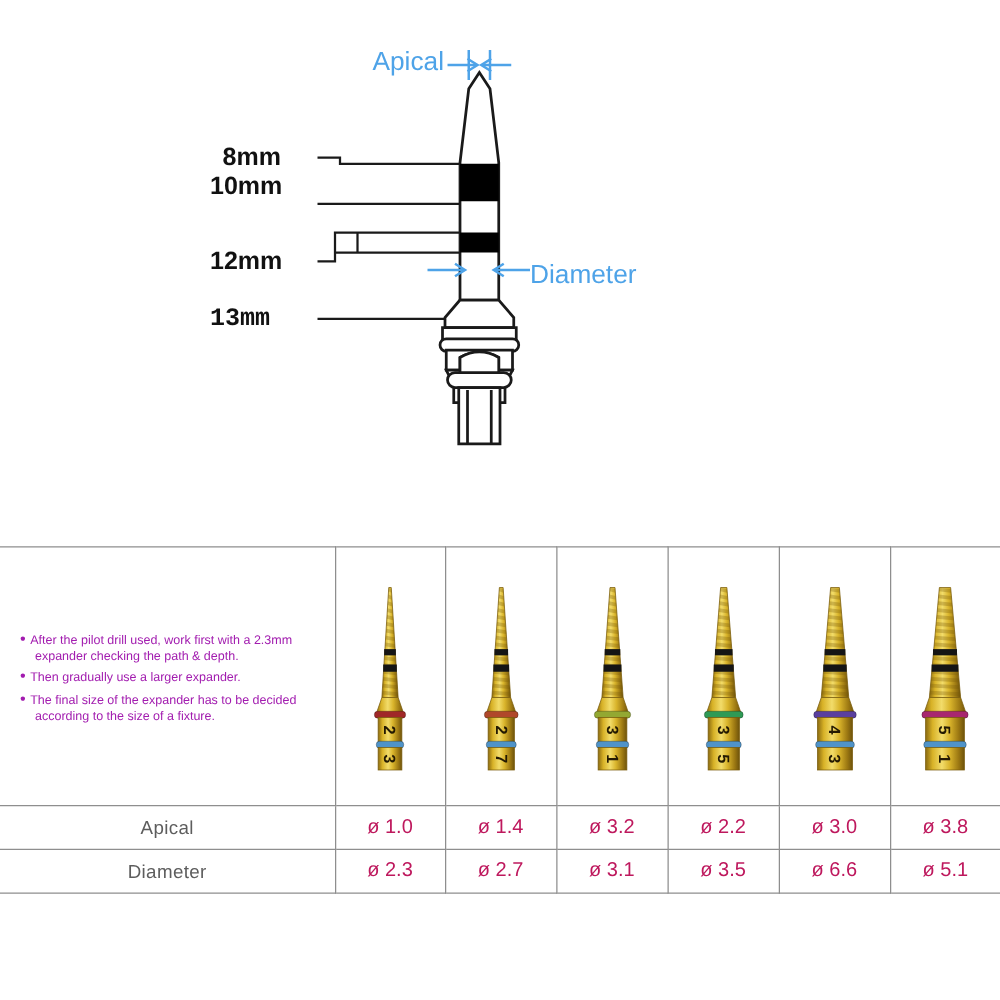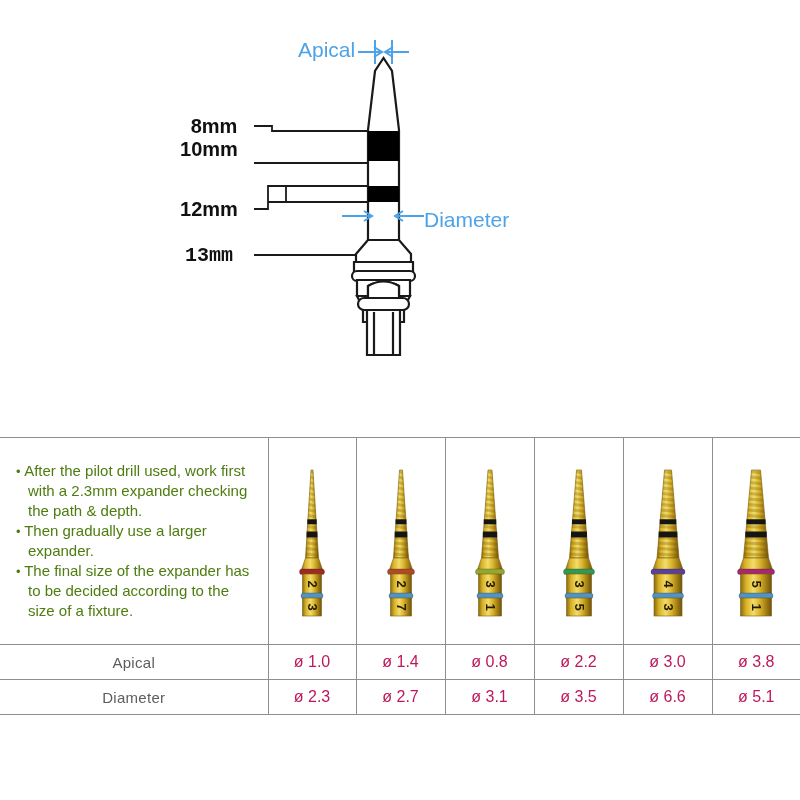--- a/index.html
+++ b/index.html
@@ -36,21 +36,21 @@
     font-family: "Liberation Sans", sans-serif;
     white-space: nowrap;
   }
   .depth-label {
     position: absolute;
     color: #111111;
     font-size: 20px;
     font-weight: bold;
     font-family: "Liberation Sans", sans-serif;
     white-space: nowrap;
-    text-align: center;
+    text-align: left;
   }
   #label-apical { left: 298px; top: 38px; }
   #label-diameter { left: 424px; top: 208px; }
   #label-8mm  { left: 178px; top: 115px; width: 72px; }
   #label-10mm { left: 168px; top: 138px; width: 82px; }
   #label-12mm { left: 168px; top: 198px; width: 82px; }
   #label-13mm { left: 168px; top: 244px; width: 82px; font-family: Liberation Mono, monospace; }
 
   
   #spec-table {
@@ -74,23 +74,23 @@
     text-align: left !important;
     padding: 10px 14px 10px 16px !important;
     vertical-align: middle;
   }
   .notes-list {
     margin: 0;
     padding: 0;
     list-style: none;
   }
   .notes-list li {
-    font-size: 15px;
+    font-size: 10px;
     line-height: 1.33;
-    color: #4d7c0f;
+    color: #a21caf;
     padding-left: 12px;
     text-indent: -12px;
     margin-bottom: 0px;
   }
   .notes-list li::before {
     content: "\2022\00a0";
     font-size: 13px;
   }
 
   .row-label {
@@ -469,21 +469,21 @@
               <text x="35" y="145" font-size="13" font-family="&quot;Liberation Sans&quot;, sans-serif" font-weight="bold" fill="#241a02" text-anchor="middle" dominant-baseline="central" transform="rotate(90 35 145)">1</text>
             </svg>
           </div>
         </td>
     </tr>
 
     <tr class="data-row">
       <td class="row-label">Apical</td>
       <td class="spec-val">ø 1.0</td>
       <td class="spec-val">ø 1.4</td>
-      <td class="spec-val">ø 0.8</td>
+      <td class="spec-val">ø 3.2</td>
       <td class="spec-val">ø 2.2</td>
       <td class="spec-val">ø 3.0</td>
       <td class="spec-val">ø 3.8</td>
     </tr>
 
     <tr class="data-row">
       <td class="row-label">Diameter</td>
       <td class="spec-val">ø 2.3</td>
       <td class="spec-val">ø 2.7</td>
       <td class="spec-val">ø 3.1</td>

